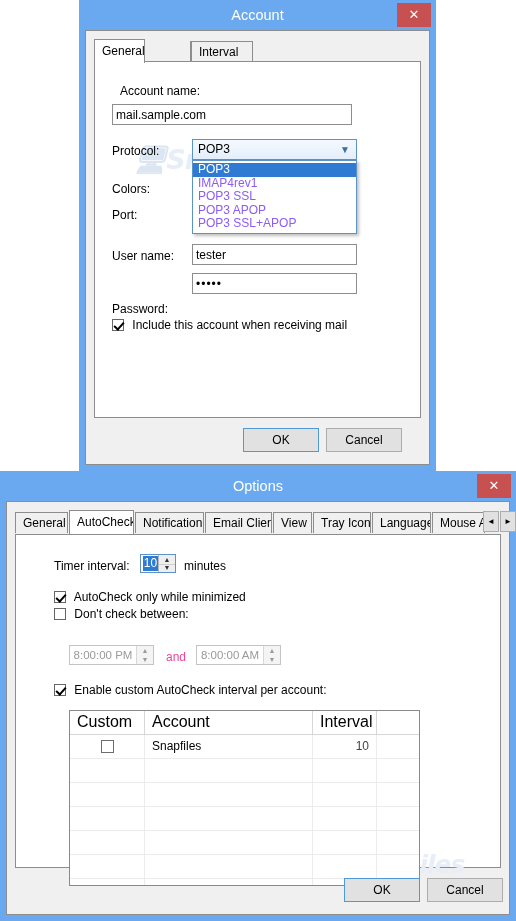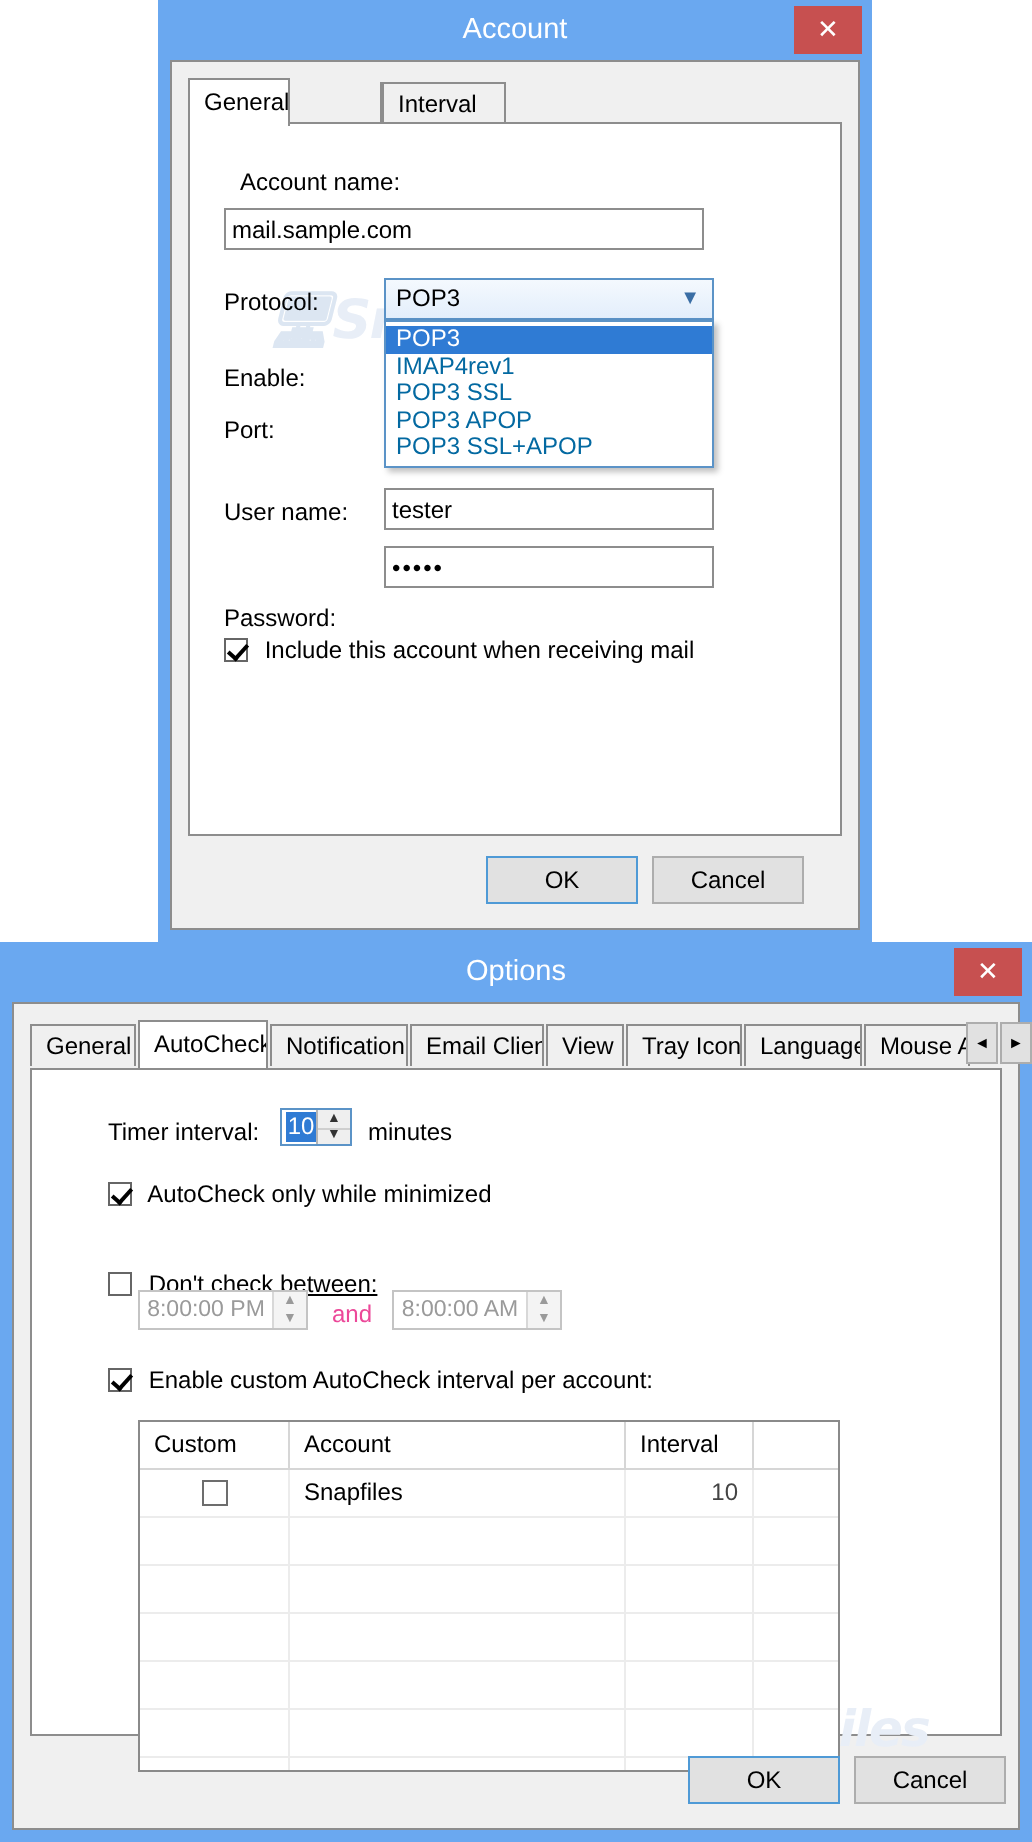--- a/index.html
+++ b/index.html
@@ -73,21 +73,21 @@
   }
   .combo .arrow{
     position:absolute;right:6px;top:0;height:100%;display:flex;align-items:center;
     color:#3a6ea5;font-size:10px;
   }
   .droplist{
     position:absolute;box-sizing:border-box;background:#fff;
     border:1px solid #5b93c7;box-shadow:2px 2px 3px rgba(0,0,0,.25);z-index:40;
   }
   .dropitem{
-    height:13.5px;line-height:13.5px;font-size:12px;padding-left:5px;color:#0369a1;
+    height:13.5px;line-height:13.5px;font-size:12px;padding-left:5px;color:#8b5cf6;
     white-space:nowrap;cursor:default;
   }
   .dropitem.sel{background:#2f7bd4;color:#fff;}
 
   
   .spin{position:absolute;box-sizing:border-box;border:1px solid #5b93c7;background:#fff;}
   .spin .val{
     position:absolute;left:2px;top:1px;bottom:1px;right:17px;
     background:#2f7bd4;color:#fff;font-size:12px;line-height:15px;text-align:center;
   }
@@ -116,21 +116,21 @@
     position:absolute;left:0;right:0;height:50%;display:flex;align-items:center;justify-content:center;
     font-size:7px;color:#9a9a9a;
   }
   .tspin .btns span.up{top:0;}
   .tspin .btns span.dn{bottom:0;}
 
   
   .grid{position:absolute;box-sizing:border-box;background:#fff;border:1px solid #8a8a8a;overflow:hidden;}
   .gridhead{display:flex;height:23px;border-bottom:1px solid #d6d6d6;background:#fff;}
   .gh{
-    box-sizing:border-box;border-right:1px solid #d6d6d6;font-size:12px;line-height:22px;
+    box-sizing:border-box;border-right:1px solid #d6d6d6;font-size:16px;line-height:22px;
     padding-left:7px;color:#000;
   }
   .grow{display:flex;height:23px;border-bottom:1px solid #ececec;}
   .gc{box-sizing:border-box;border-right:1px solid #ececec;font-size:12px;line-height:22px;padding:0 7px;}
   .gc.right{text-align:right;color:#444;}
   .gc.ctr{display:flex;align-items:center;justify-content:center;}
   .cellbox{width:13px;height:13px;border:1px solid #6d6d6d;background:#fff;box-sizing:border-box;}
 
   
   .wm{
@@ -174,21 +174,21 @@
       </div>
 
       <div class="droplist" style="left:97px;top:98px;width:165px;padding:2px 0;">
         <div class="dropitem sel">POP3</div>
         <div class="dropitem">IMAP4rev1</div>
         <div class="dropitem">POP3 SSL</div>
         <div class="dropitem">POP3 APOP</div>
         <div class="dropitem">POP3 SSL+APOP</div>
       </div>
 
-      <div class="lbl" style="left:17px;top:120px;">Enable:</div>
+      <div class="lbl" style="left:17px;top:120px;">Colors:</div>
       <div class="lbl" style="left:17px;top:146px;">Port:</div>
 
       <div class="lbl" style="left:17px;top:187px;">User name:</div>
       <input class="txt" style="left: 97px; top: 182px; width: 165px; height: 21px;" value="tester">
 
       <div class="lbl" style="left:17px;top:216px;margin-top:24px;">Password:</div>
       <input class="txt" style="left: 97px; top: 211px; width: 165px; height: 21px; letter-spacing: 1px;" value="•••••">
 
       <div class="chk on" style="left:17px;top:256px;">
         <span class="box"></span>
@@ -239,21 +239,21 @@
           <span class="dn">▼</span>
         </div>
       </div>
       <div class="lbl" style="left:168px;top:24px;">minutes</div>
 
       <div class="chk on" style="left:38px;top:55px;">
         <span class="box"></span>
         <span>AutoCheck only while minimized</span>
       </div>
 
-      <div class="chk" style="left:38px;top:100px;text-decoration:underline;">
+      <div class="chk" style="left:38px;top:72px;">
         <span class="box"></span>
         <span>Don't check between:</span>
       </div>
 
       <div class="tspin" style="left:53px;top:110px;width:85px;height:20px;">
         <div class="val">8:00:00 PM</div>
         <div class="btns">
           <span class="up">▲</span>
           <span class="dn">▼</span>
         </div>

